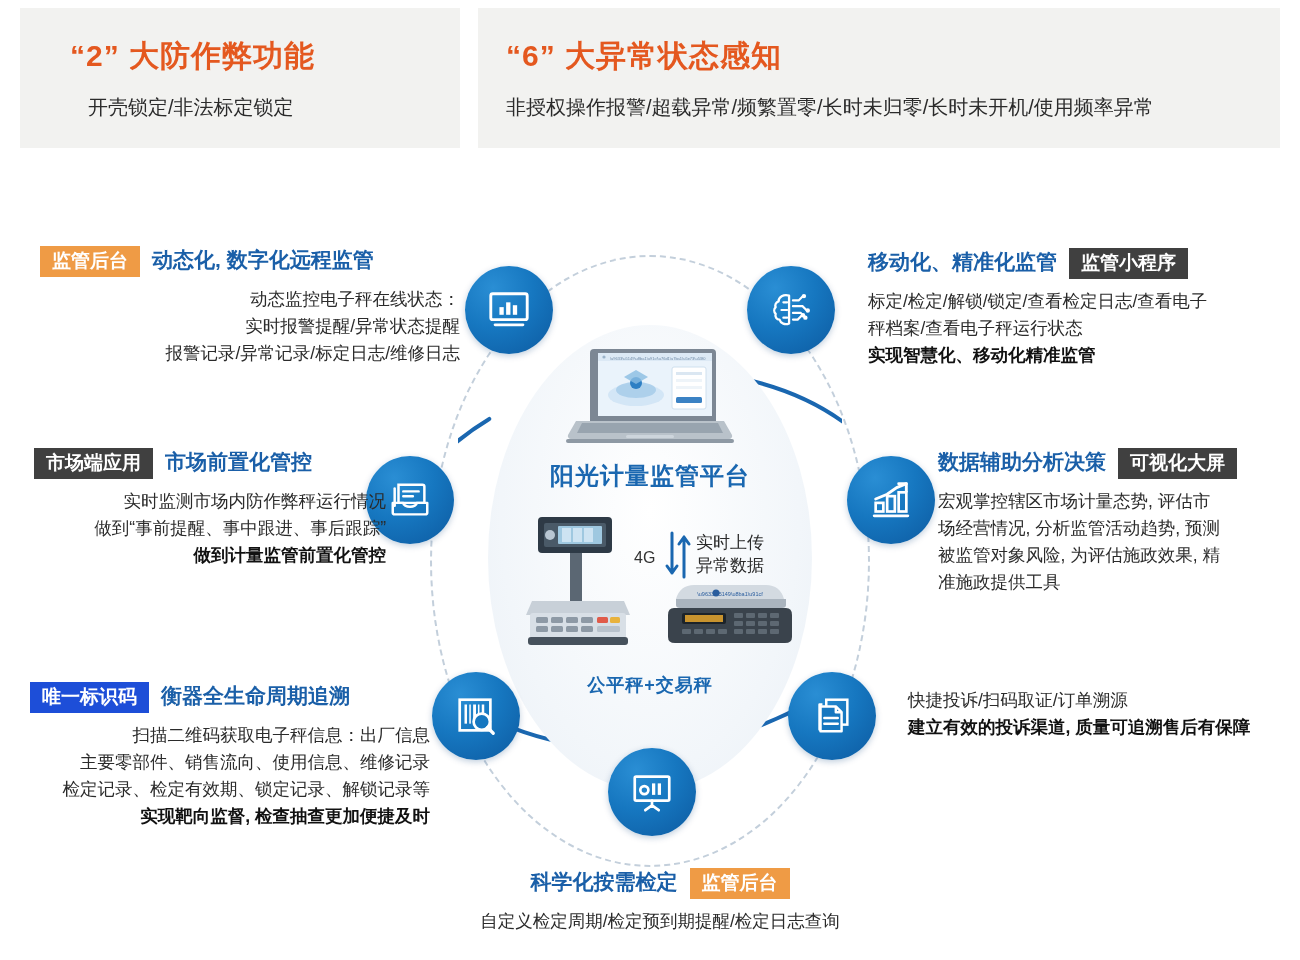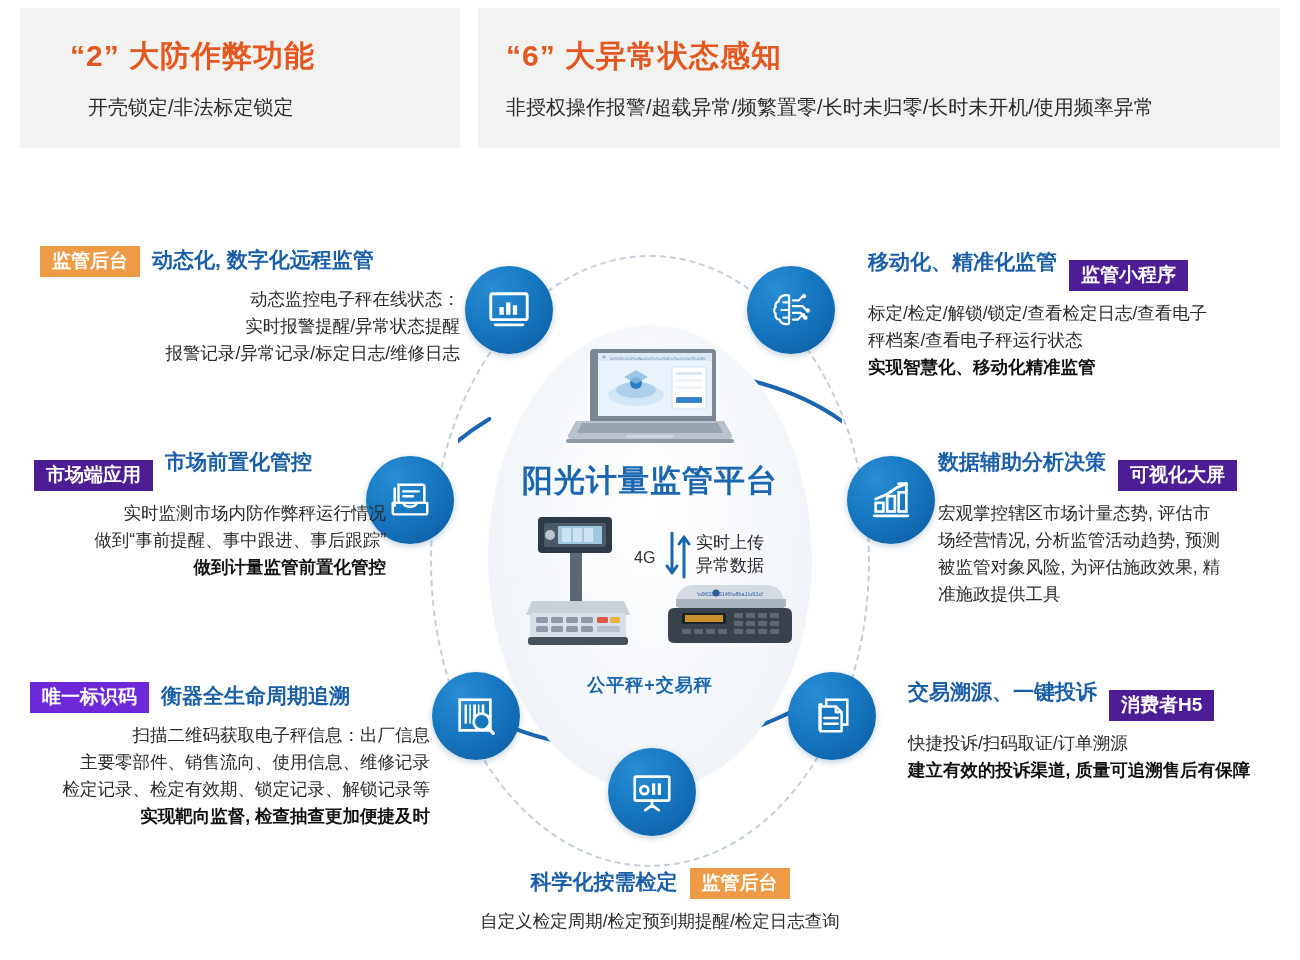--- a/index.html
+++ b/index.html
@@ -57,21 +57,21 @@
   .n-mr{left:847px;top:456px;}
   .n-bl{left:432px;top:672px;}
   .n-br{left:788px;top:672px;}
   .n-bc{left:608px;top:748px;}
 
   
   .center-wrap{position:absolute;left:488px;top:325px;width:324px;height:466px;}
   .laptop{position:absolute;left:76px;top:18px;width:172px;height:106px;}
   .plat-title{
     position:absolute;left:0;top:135px;width:324px;text-align:center;
-    color:#1a67b0;font-weight:bold;font-size:31px;letter-spacing:1px;
+    color:#1a67b0;font-weight:bold;font-size:24px;letter-spacing:1px;
   }
   .scale-row{position:absolute;left:16px;top:180px;width:292px;height:150px;}
   .scale-a{position:absolute;left:18px;top:8px;width:112px;height:140px;}
   .scale-b{position:absolute;left:164px;top:72px;width:124px;height:72px;}
   .link-4g{
     position:absolute;left:130px;top:44px;color:#333;font-size:16px;
   }
   .arrows{position:absolute;left:160px;top:26px;width:28px;height:48px;}
   .uplabel{
     position:absolute;left:192px;top:26px;color:#2b2b2b;font-size:17px;
@@ -83,22 +83,22 @@
   }
 
   
   .blk{position:absolute;}
   .blk .hd{display:flex;gap:12px;white-space:nowrap;}
   .badge{
     display:inline-block;color:#fff;font-weight:bold;font-size:19px;
     padding:4px 12px 5px;line-height:1.15;white-space:nowrap;
   }
   .badge.orange{background:#ef9b45;}
-  .badge.cyan{background:#4c1d95;margin-top:12px;}
-  .badge.navy{background:#6d28d9;}
+  .badge.cyan{background:#404040;}
+  .badge.navy{background:#1d4ed8;}
   .title{color:#1a5fa8;font-weight:bold;font-size:21px;white-space:nowrap;}
   .body{font-size:17.5px;color:#2b2b2b;line-height:27px;margin-top:9px;}
   .body .b{font-weight:bold;color:#111;}
   .ta-r{text-align:right;}
   .ta-l{text-align:left;}
   .ta-c{text-align:center;}
 
   .b-tl{left:40px;top:246px;width:420px;}
   .b-tr{left:868px;top:248px;width:412px;}
   .b-ml{left:34px;top:448px;width:352px;}
@@ -371,24 +371,20 @@
     </div>
     <div class="body ta-r">
       <div>扫描二维码获取电子秤信息：出厂信息</div>
       <div>主要零部件、销售流向、使用信息、维修记录</div>
       <div>检定记录、检定有效期、锁定记录、解锁记录等</div>
       <div class="b">实现靶向监督, 检查抽查更加便捷及时</div>
     </div>
   </div>
 
   <div class="blk b-br">
-    <div class="hd">
-      <span class="title">交易溯源、一键投诉</span>
-      <span class="badge cyan">消费者H5</span>
-    </div>
     <div class="body ta-l">
       <div>快捷投诉/扫码取证/订单溯源</div>
       <div class="b">建立有效的投诉渠道, 质量可追溯售后有保障</div>
     </div>
   </div>
 
   <div class="blk b-bc">
     <div class="hd" style="justify-content:center;">
       <span class="title">科学化按需检定</span>
       <span class="badge orange">监管后台</span>

